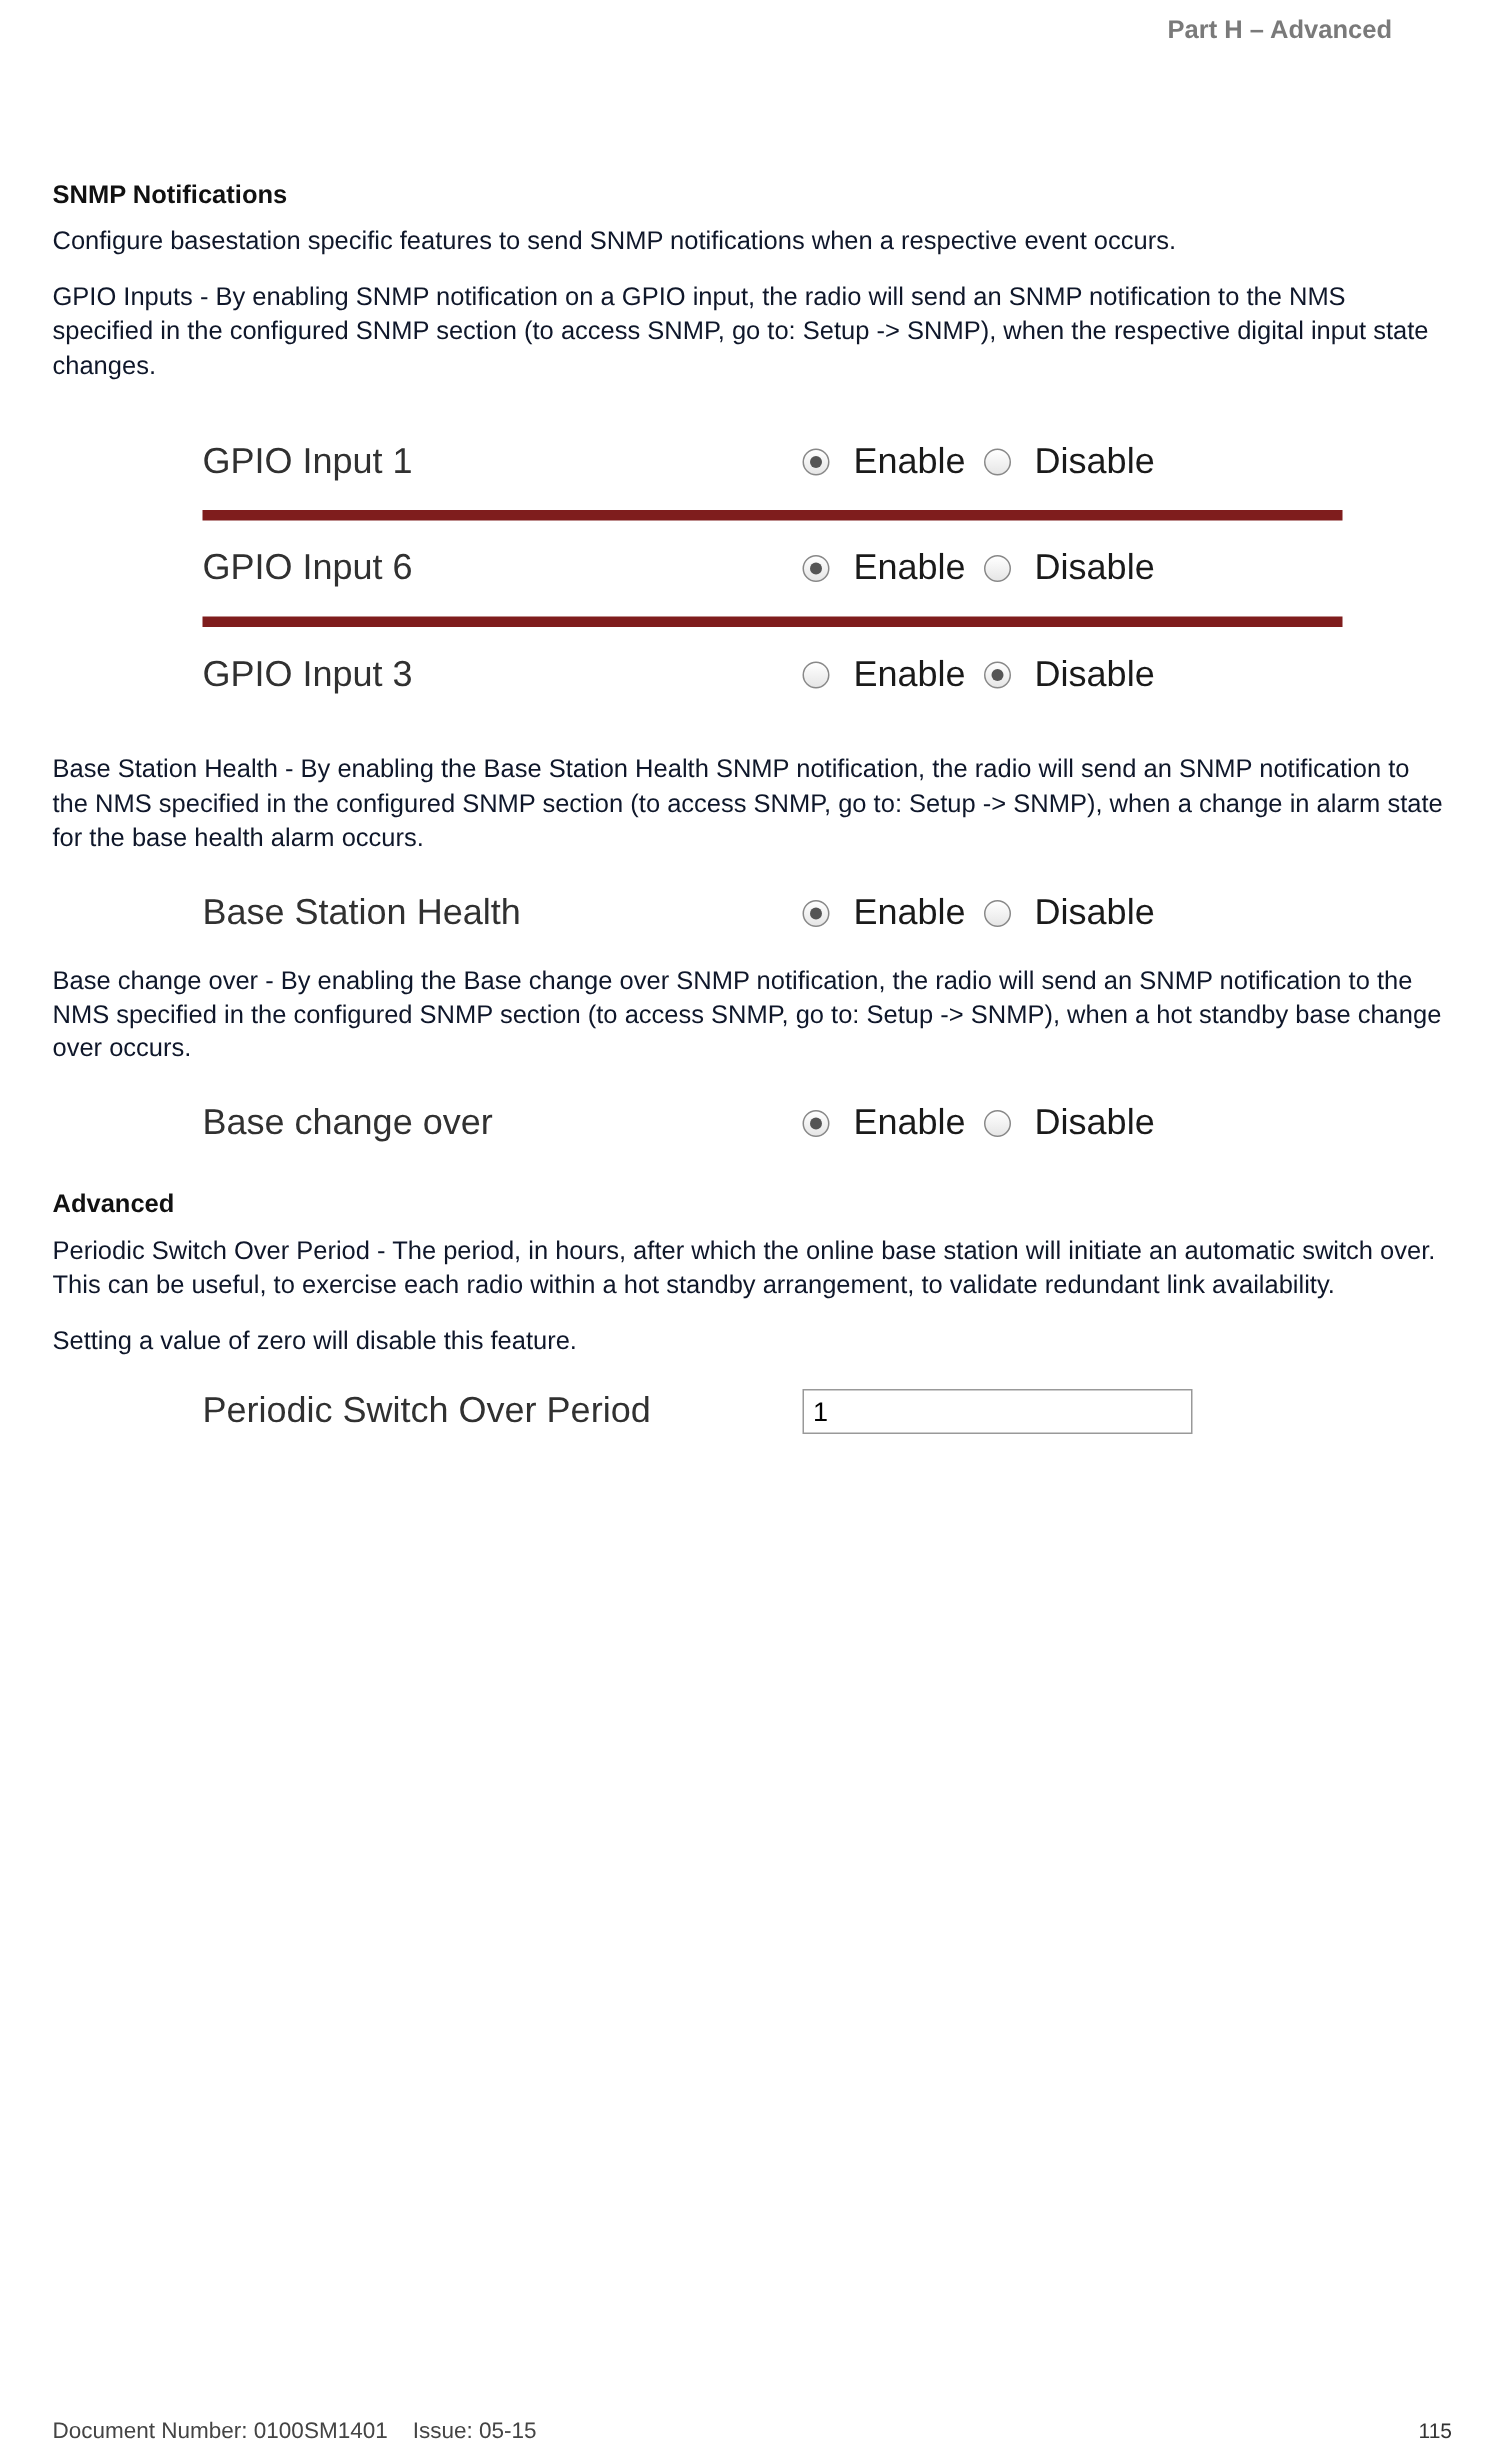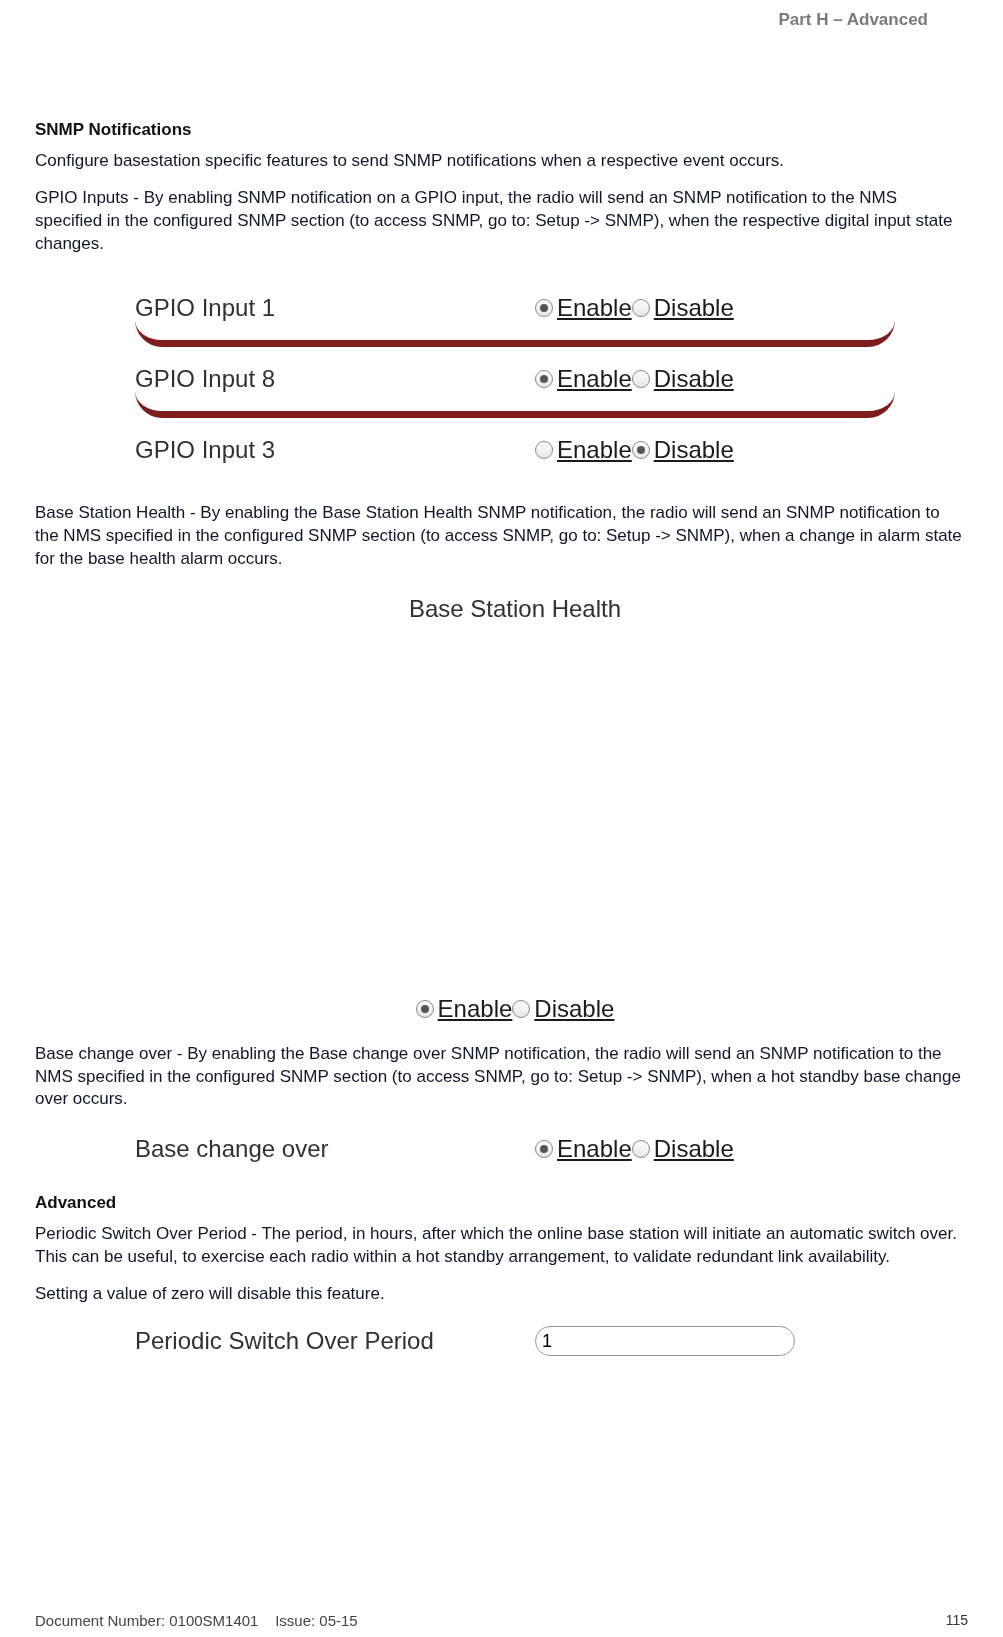--- a/index.html
+++ b/index.html
@@ -1,15 +1,15 @@
 <!DOCTYPE html>
 <html><head>
 <meta charset="utf-8">
 <style>
-  * { box-sizing: border-box; border-radius: 27px; }
+  * { box-sizing: border-box; }
   body {
     margin: 0;
     padding: 0;
     font-family: Arial, Helvetica, sans-serif;
     background: #fff;
     color: #222;
     width: 1003px;
   }
   .page {
     width: 1003px;
@@ -49,24 +49,23 @@
   .fig-row.bordered { border-bottom: 7px solid #7f1d1d; }
   .fig-label {
     flex: 0 0 400px;
     font-size: 24px;
     color: #313131;
     font-family: Arial, sans-serif;
   }
   .fig-controls {
     display: flex;
     align-items: center;
-    gap: 0;
+    gap: 12px;
     font-size: 24px;
     color: #1a1a1a;
-    text-decoration: underline;
   }
   .radio-shell {
     display: inline-flex;
     align-items: center;
     justify-content: center;
     width: 18px;
     height: 18px;
     border: 1px solid #888;
     border-radius: 50%;
     background: linear-gradient(#fff,#e6e6e6);
@@ -122,21 +121,21 @@
     <div class="fig-row bordered">
       <div class="fig-label">GPIO Input 1</div>
       <div class="fig-controls">
         <span class="radio-shell selected"></span>
         <span class="rl">Enable</span>
         <span class="radio-shell"></span>
         <span class="rl">Disable</span>
       </div>
     </div>
     <div class="fig-row bordered">
-      <div class="fig-label">GPIO Input 8</div>
+      <div class="fig-label">GPIO Input 6</div>
       <div class="fig-controls">
         <span class="radio-shell selected"></span>
         <span class="rl">Enable</span>
         <span class="radio-shell"></span>
         <span class="rl">Disable</span>
       </div>
     </div>
     <div class="fig-row">
       <div class="fig-label">GPIO Input 3</div>
       <div class="fig-controls">
@@ -144,21 +143,21 @@
         <span class="rl">Enable</span>
         <span class="radio-shell selected"></span>
         <span class="rl">Disable</span>
       </div>
     </div>
   </div>
 
   <div class="body-text">Base Station Health - By enabling the Base Station Health SNMP notification, the radio will send an SNMP notification to the NMS specified in the configured SNMP section (to access SNMP, go to: Setup -&gt; SNMP), when a change in alarm state for the base health alarm occurs.</div>
 
   <div class="fig" style="margin-top:10px;margin-bottom:10px;">
-    <div class="fig-row" style="padding:10px 0;flex-direction:column;">
+    <div class="fig-row" style="padding:10px 0;">
       <div class="fig-label">Base Station Health</div>
       <div class="fig-controls">
         <span class="radio-shell selected"></span>
         <span class="rl">Enable</span>
         <span class="radio-shell"></span>
         <span class="rl">Disable</span>
       </div>
     </div>
   </div>
 

